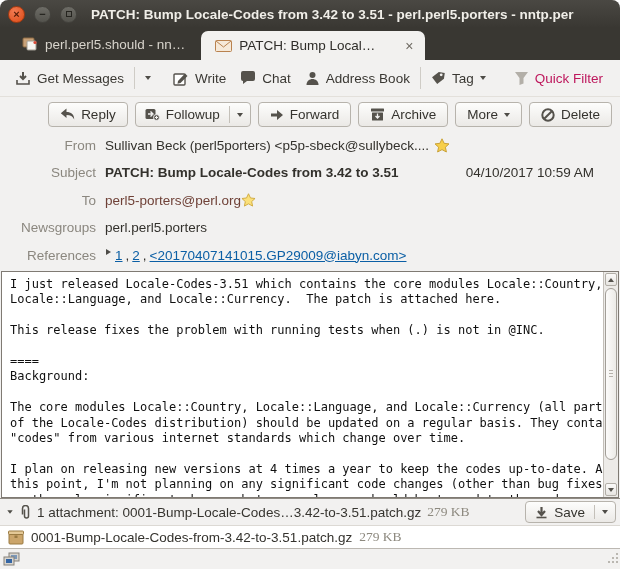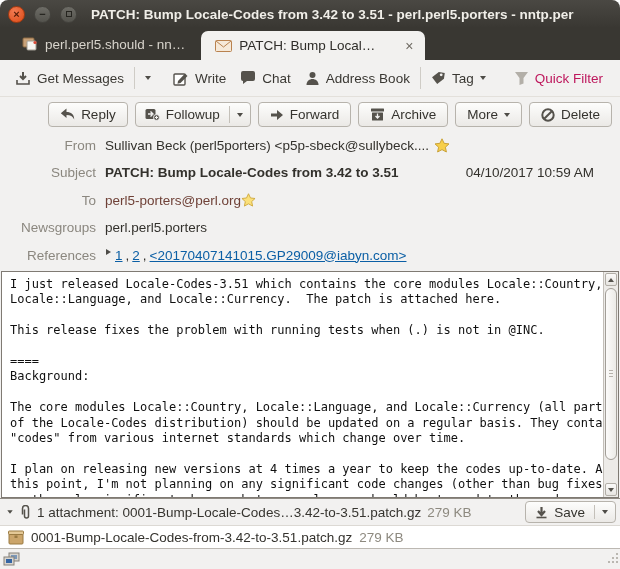--- a/index.html
+++ b/index.html
@@ -135,21 +135,21 @@
     content:""; position:absolute; left:3px; right:3px; top:50%; margin-top:-4px; height:8px;
     background:repeating-linear-gradient(#b5b1aa 0 1px, transparent 1px 3px);
   }
 
   
   .attachbar {
     flex:none; height:27px; background:#f2f1f0; border-top:1px solid #8f8a83;
     display:flex; align-items:center; gap:6px; padding:0 4px 0 7px;
     font-size:13.5px; color:#36342f;
   }
-  .kb { color:#8d897f; }
+  .kb { color:#8d897f;font-family:Liberation Serif, serif; }
   .savebtn { margin-left:auto; height:22px; }
   .attachlist {
     flex:none; height:23px; background:#ffffff; border-top:1px solid #dcd9d4;
     display:flex; align-items:center; gap:7px; padding:0 8px;
     font-size:13.5px; color:#34322d;
   }
 
   
   .statusbar {
     flex:none; height:21px; background:#f2f1f0; border-top:1px solid #bcb8b2;

